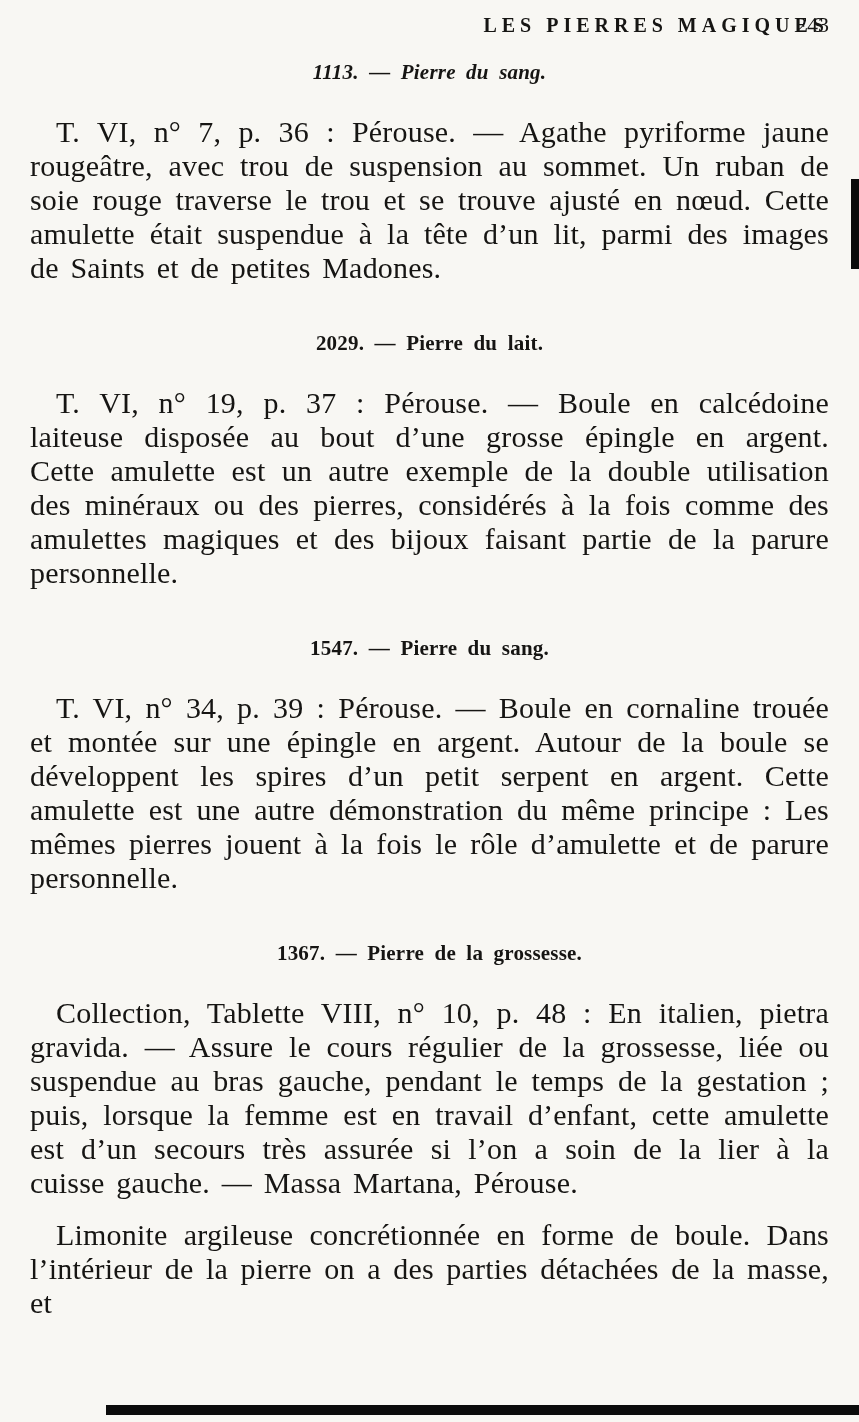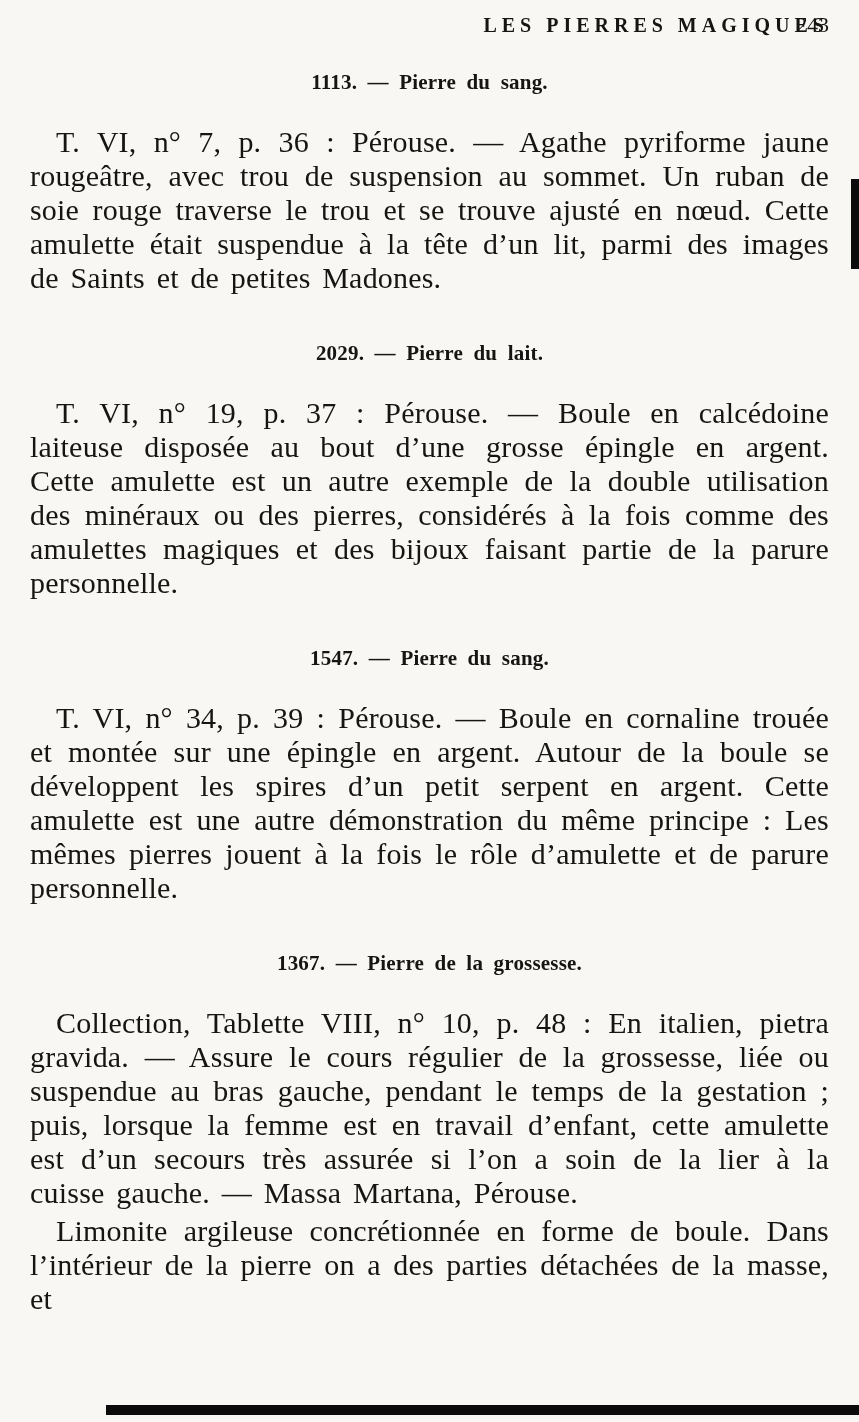--- a/index.html
+++ b/index.html
@@ -43,32 +43,32 @@
   }
   
   .sec-head {
     text-align: center;
     font-size: 21px;
     font-weight: 700;
     word-spacing: 5px;
     letter-spacing: 0.2px;
     margin: 46px 0 30px 0;
   }
-  .sec:first-of-type .sec-head { margin-top: 26px; }
+  .sec:first-of-type .sec-head { margin-top: 16px; font-style: italic; }
   
   .body-par {
     font-size: 30px;
     line-height: 34px;
     text-align: justify;
     text-indent: 26px;
     word-spacing: 4px;
     letter-spacing: 0.2px;
     hyphens: auto;
   }
-  .body-par + .body-par { margin-top: 4px; }
+  .body-par + .body-par { margin-top: 18px; }
   .run.italic { }
   
   .artifact { position: absolute; background: #0b0b0b; }
   .artifact-right {
     right: 0;
     top: 179px;
     width: 8px;
     height: 90px;
   }
   .artifact-bottom {

